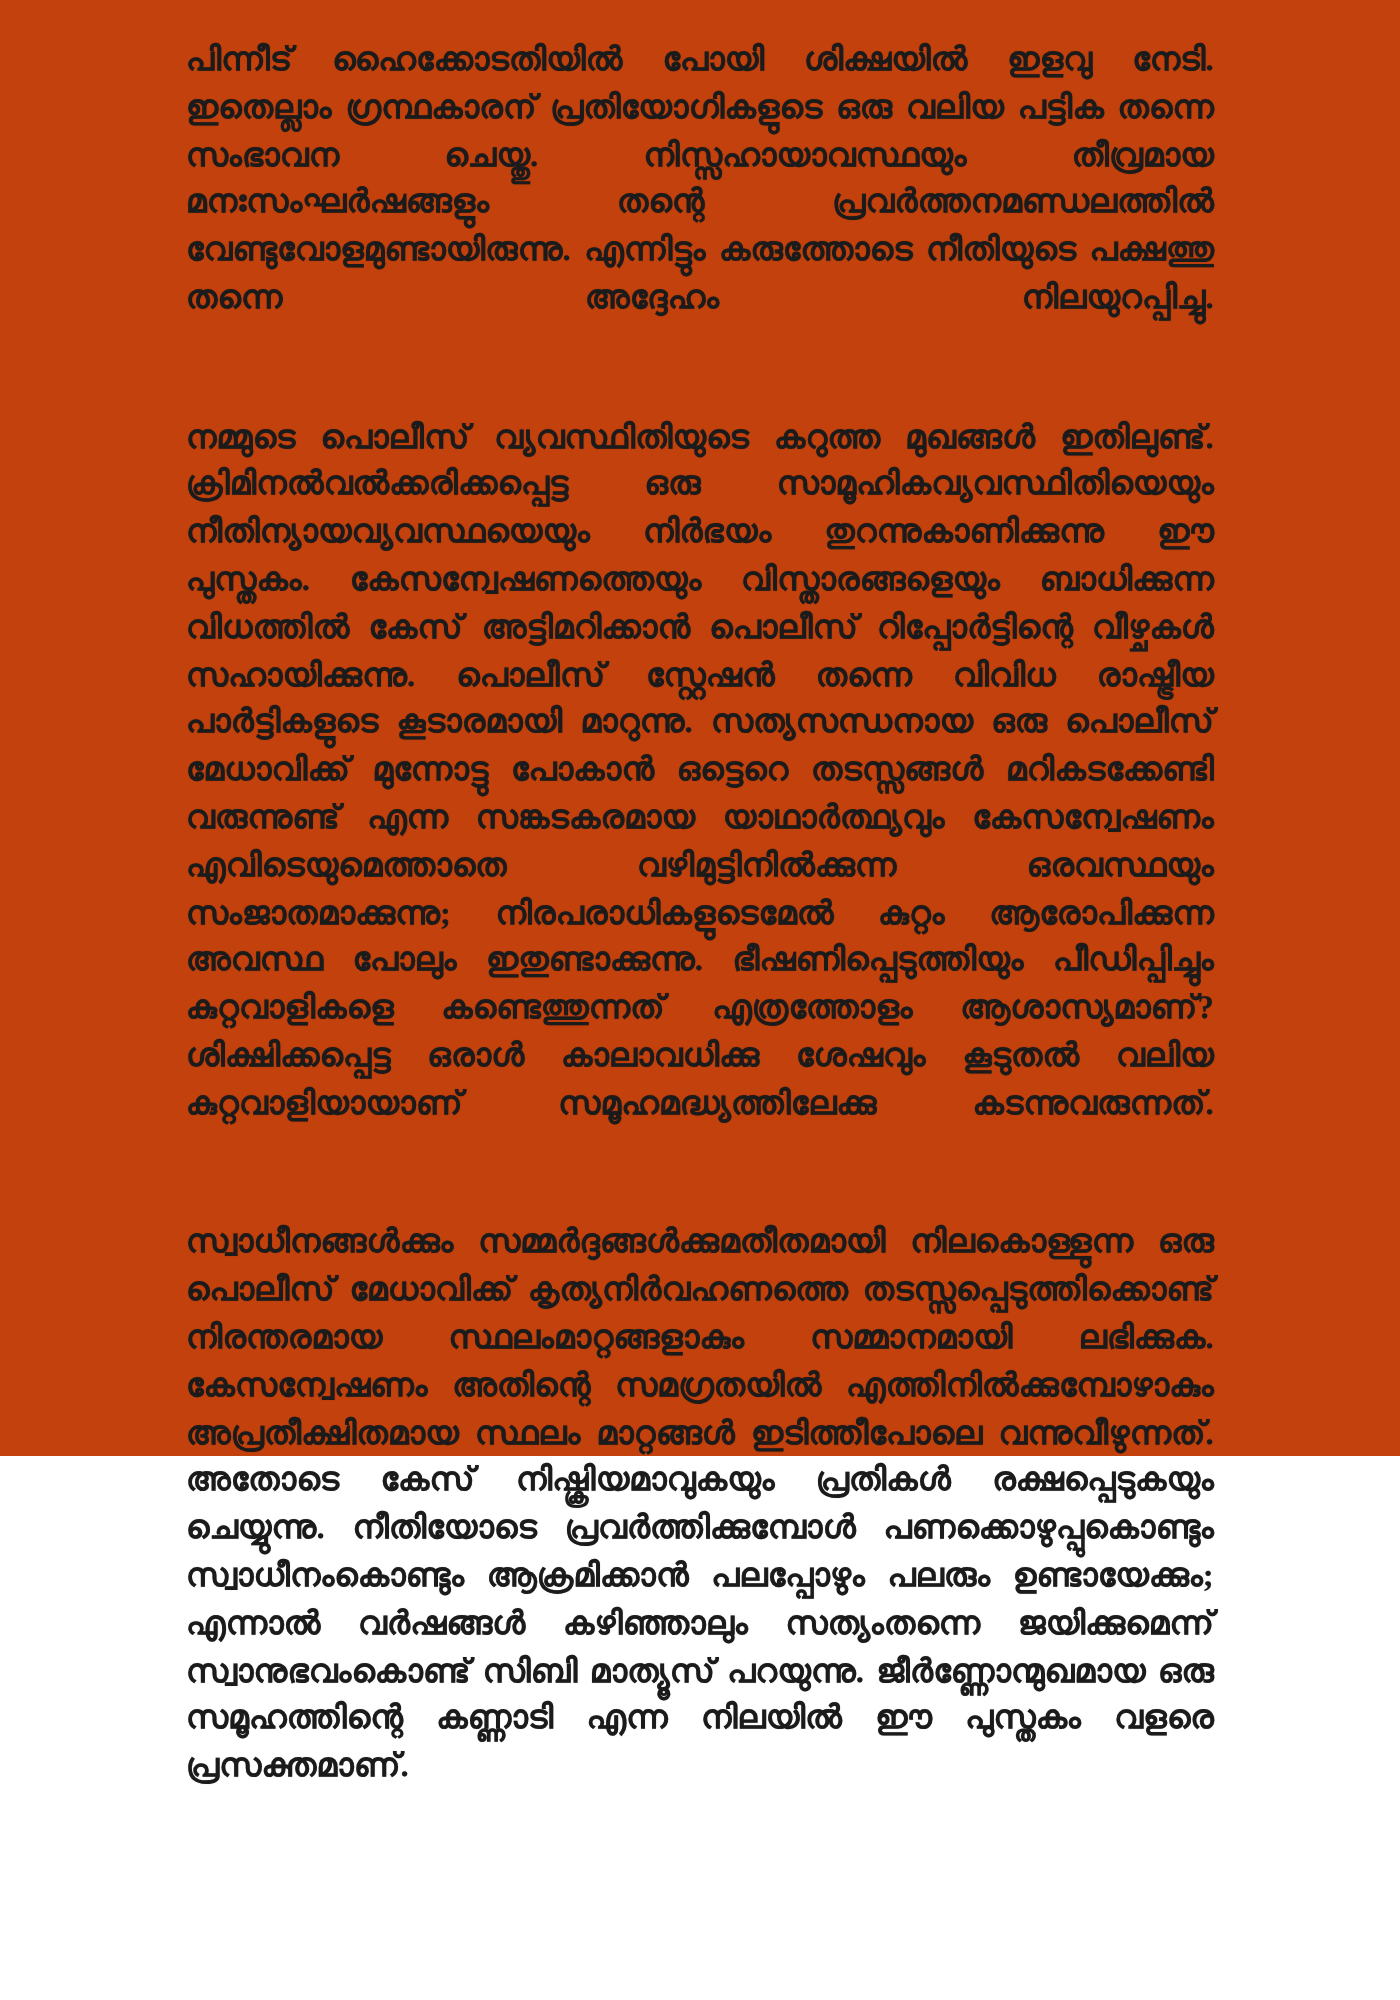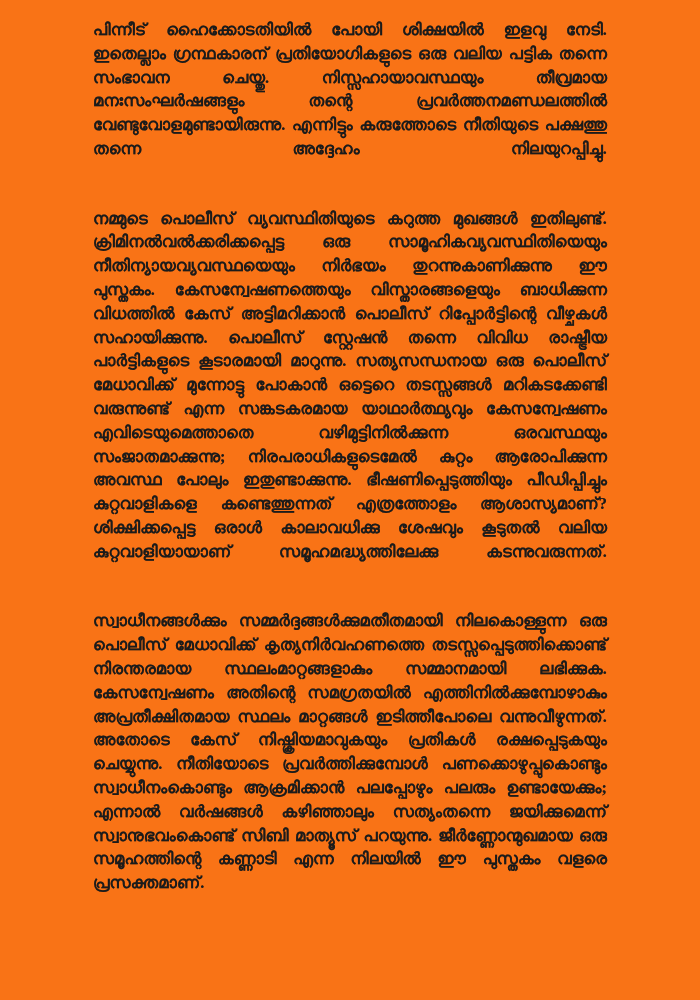--- a/index.html
+++ b/index.html
@@ -11,22 +11,22 @@
     height: 1000px;
     background: #ffffff;
     font-family: "Liberation Serif", "DejaVu Serif", serif;
     overflow: hidden;
   }
 
   
   .page {
     position: relative;
     width: 700px;
-    height: 1000px;
-    background: #f97316;
+    height: 728px;
+    background: #c2410c;
     box-sizing: border-box;
   }
 
   .text-column {
     position: absolute;
     left: 93px;
     top: 18px;
     width: 514px;   
   }
 

